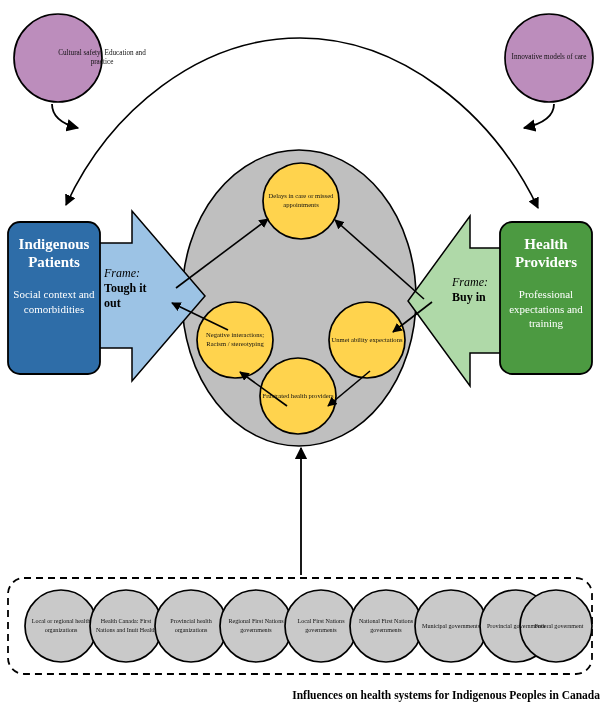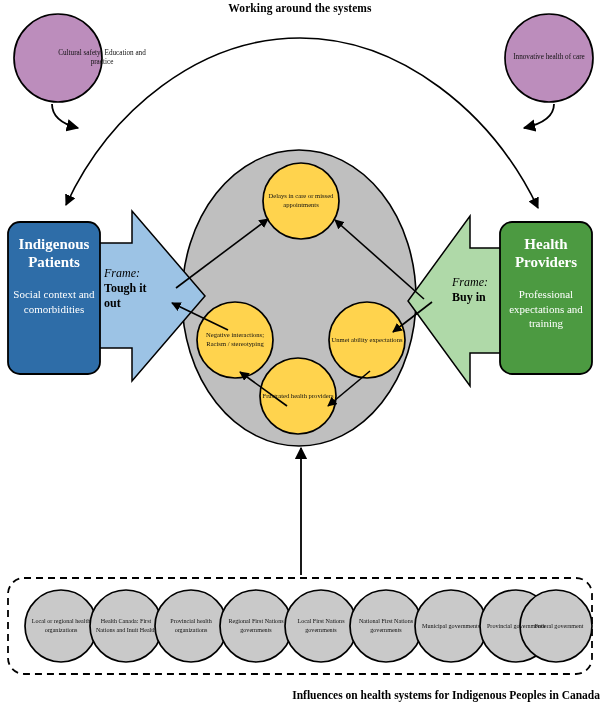--- a/index.html
+++ b/index.html
@@ -128,24 +128,23 @@
       <circle cx="191" cy="626" r="36" fill="#C9C9C9" stroke="#000" stroke-width="1.7"></circle>
       <circle cx="256" cy="626" r="36" fill="#C9C9C9" stroke="#000" stroke-width="1.7"></circle>
       <circle cx="321" cy="626" r="36" fill="#C9C9C9" stroke="#000" stroke-width="1.7"></circle>
       <circle cx="386" cy="626" r="36" fill="#C9C9C9" stroke="#000" stroke-width="1.7"></circle>
       <circle cx="451" cy="626" r="36" fill="#C9C9C9" stroke="#000" stroke-width="1.7"></circle>
       <circle cx="516" cy="626" r="36" fill="#C9C9C9" stroke="#000" stroke-width="1.7"></circle>
       <circle cx="556" cy="626" r="36" fill="#C9C9C9" stroke="#000" stroke-width="1.7"></circle>
     </g>
   </svg>
 
-  <div class="ovl" id="title">Working around the systems</div>
 
   <div class="purple-label" id="p-left-label">Cultural safety: Education and practice</div>
-  <div class="purple-label" id="p-right-label">Innovative health of care</div>
+  <div class="purple-label" id="p-right-label">Innovative models of care</div>
 
   <div class="sidebox" id="box-left">
     <div class="box-title">Indigenous Patients</div>
     <div class="box-sub">Social context and comorbidities</div>
   </div>
 
   <div class="sidebox" id="box-right">
     <div class="box-title">Health Providers</div>
     <div class="box-sub">Professional expectations and training</div>
   </div>

